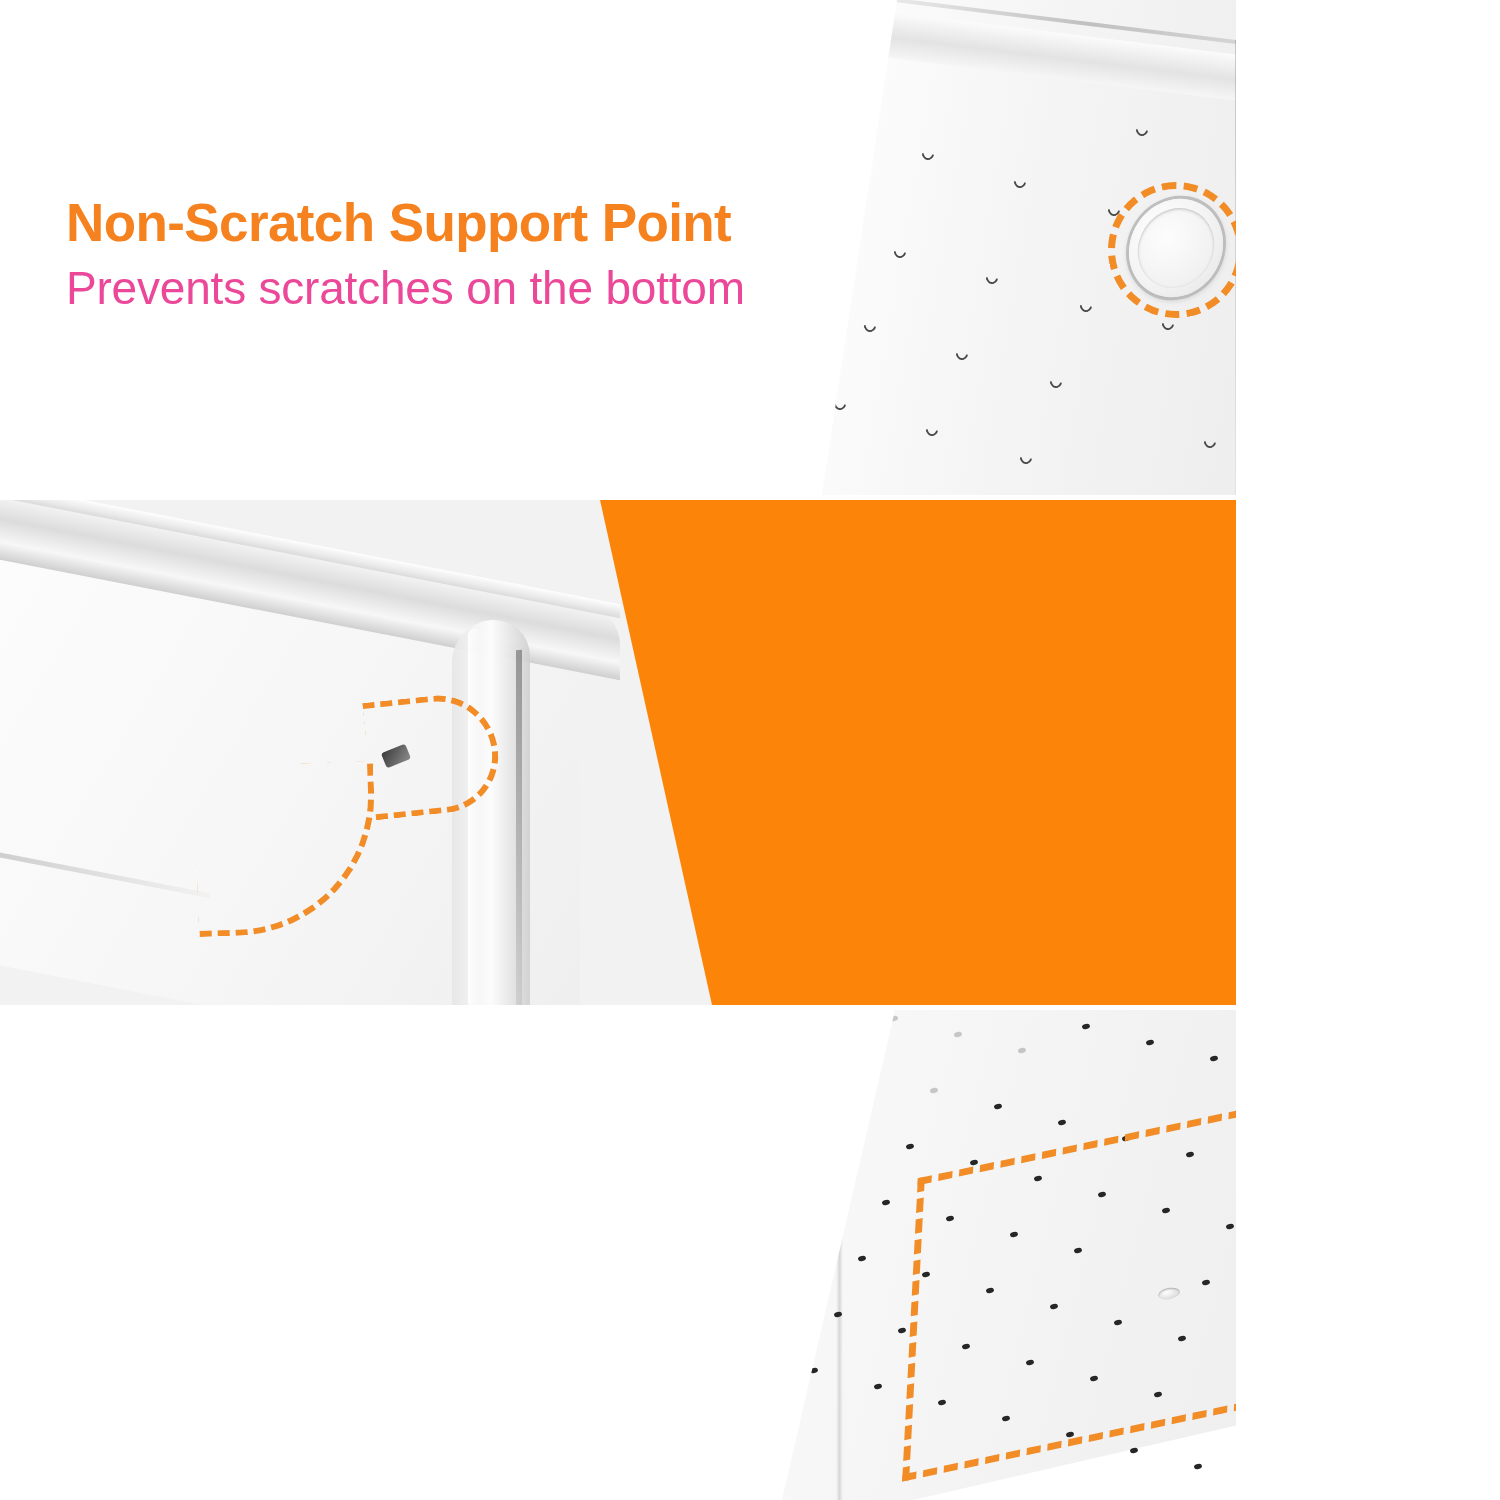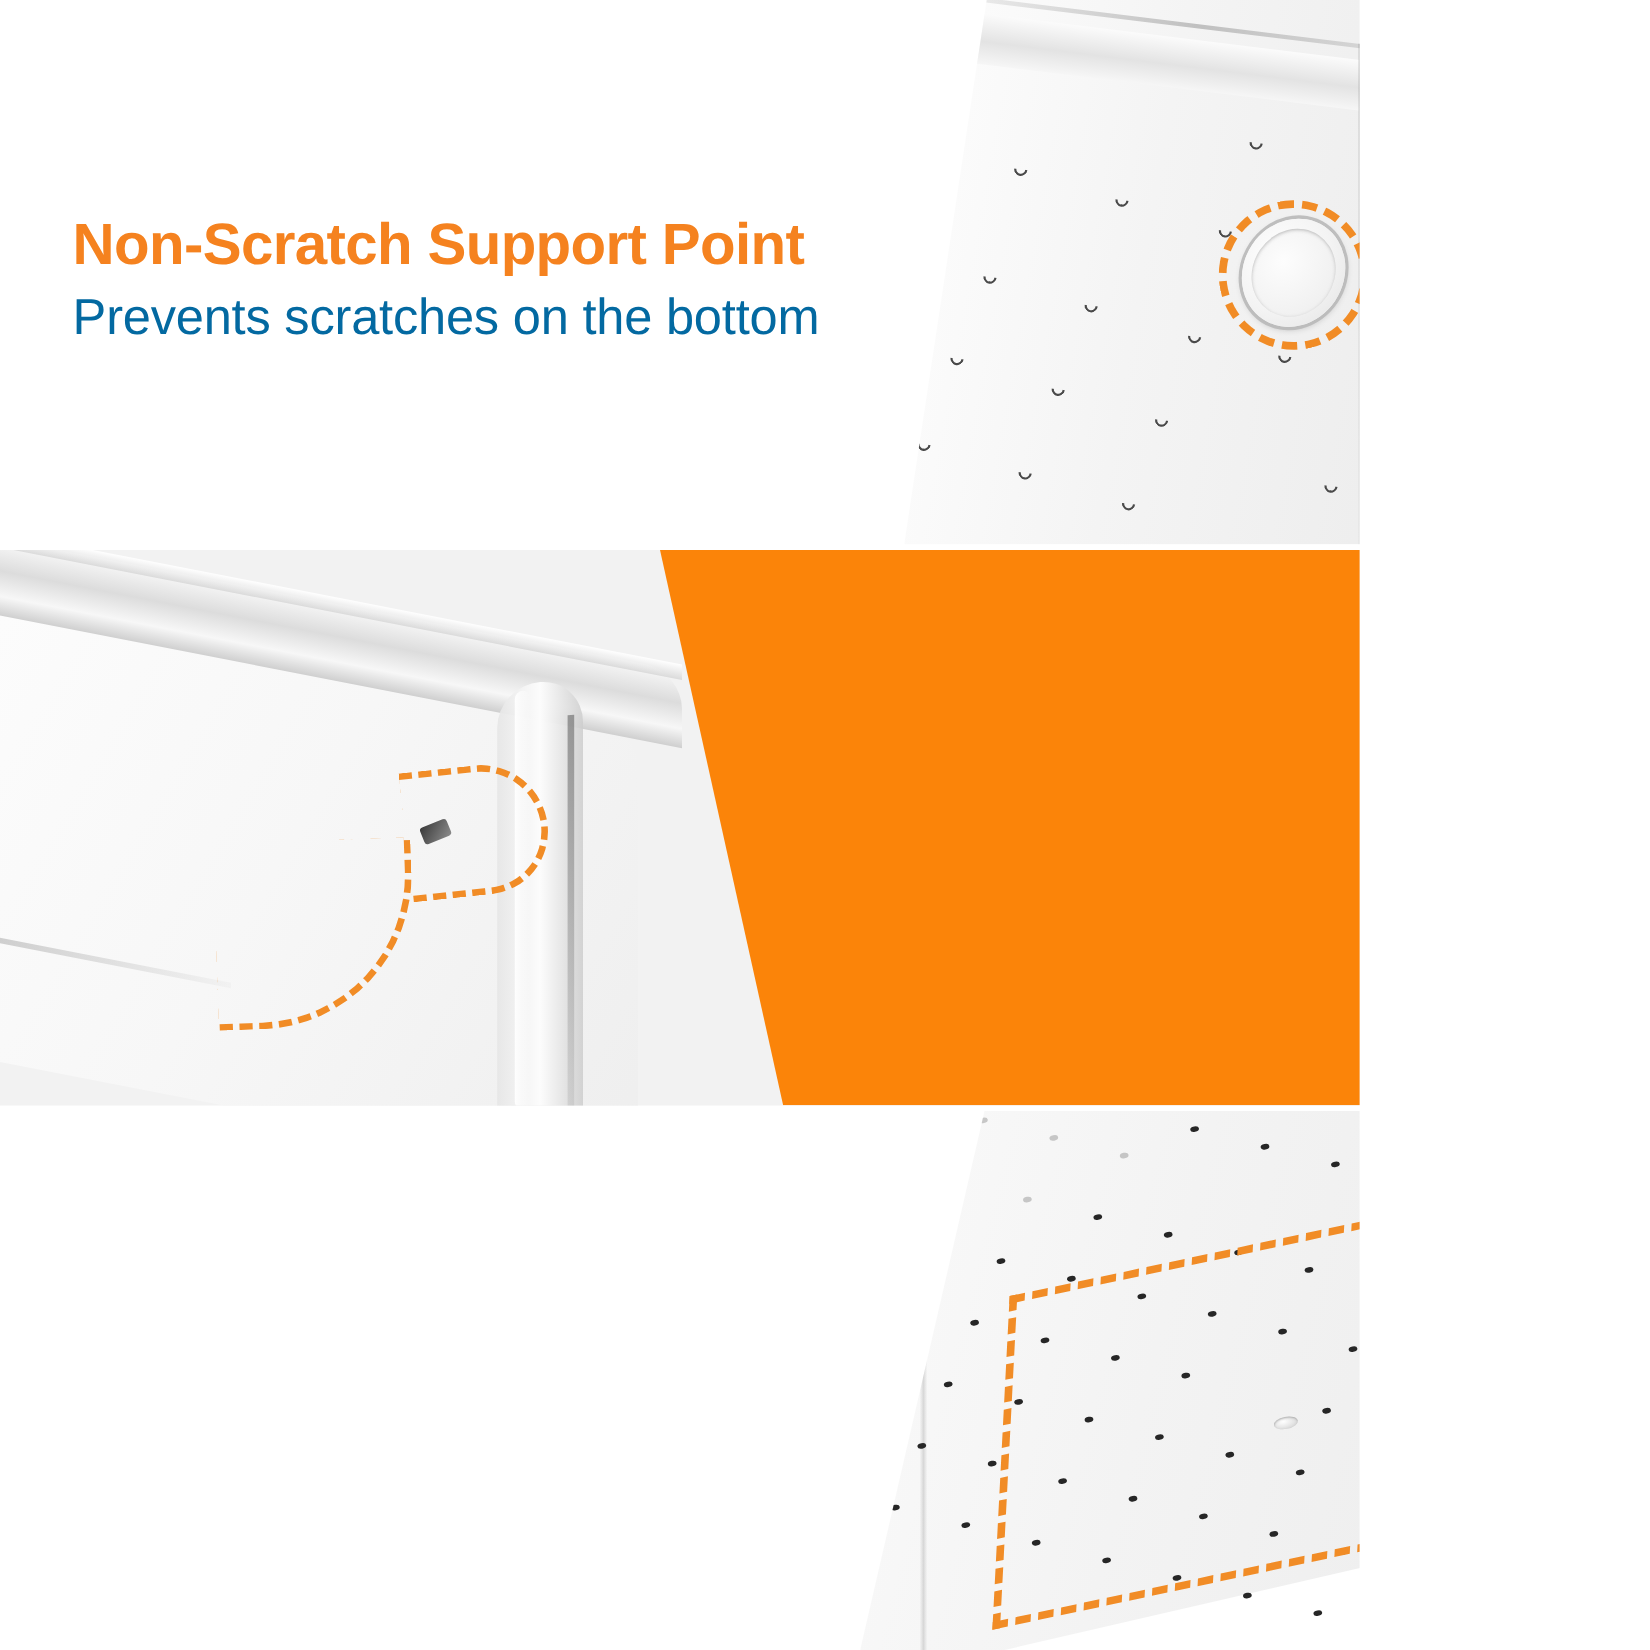--- a/index.html
+++ b/index.html
@@ -32,21 +32,21 @@
   .subline {
     font-weight:300;
     letter-spacing:-0.2px;
     white-space:nowrap;
     line-height:1;
   }
 
   
   #p1-text { left:66px; top:196px; }
   #p1-text .headline { font-size:53px; color:#f5821f; }
-  #p1-text .subline  { font-size:46px; color:#0369a1; margin-top:16px; }
+  #p1-text .subline  { font-size:46px; color:#ec4899; margin-top:16px; }
 
   
   .photo { position:absolute; }
 
   
   #p1-photo {
     left:790px; top:0; width:710px; height:495px;
     clip-path: polygon(107px 0, 710px 0, 710px 495px, 32px 495px);
   }
   

